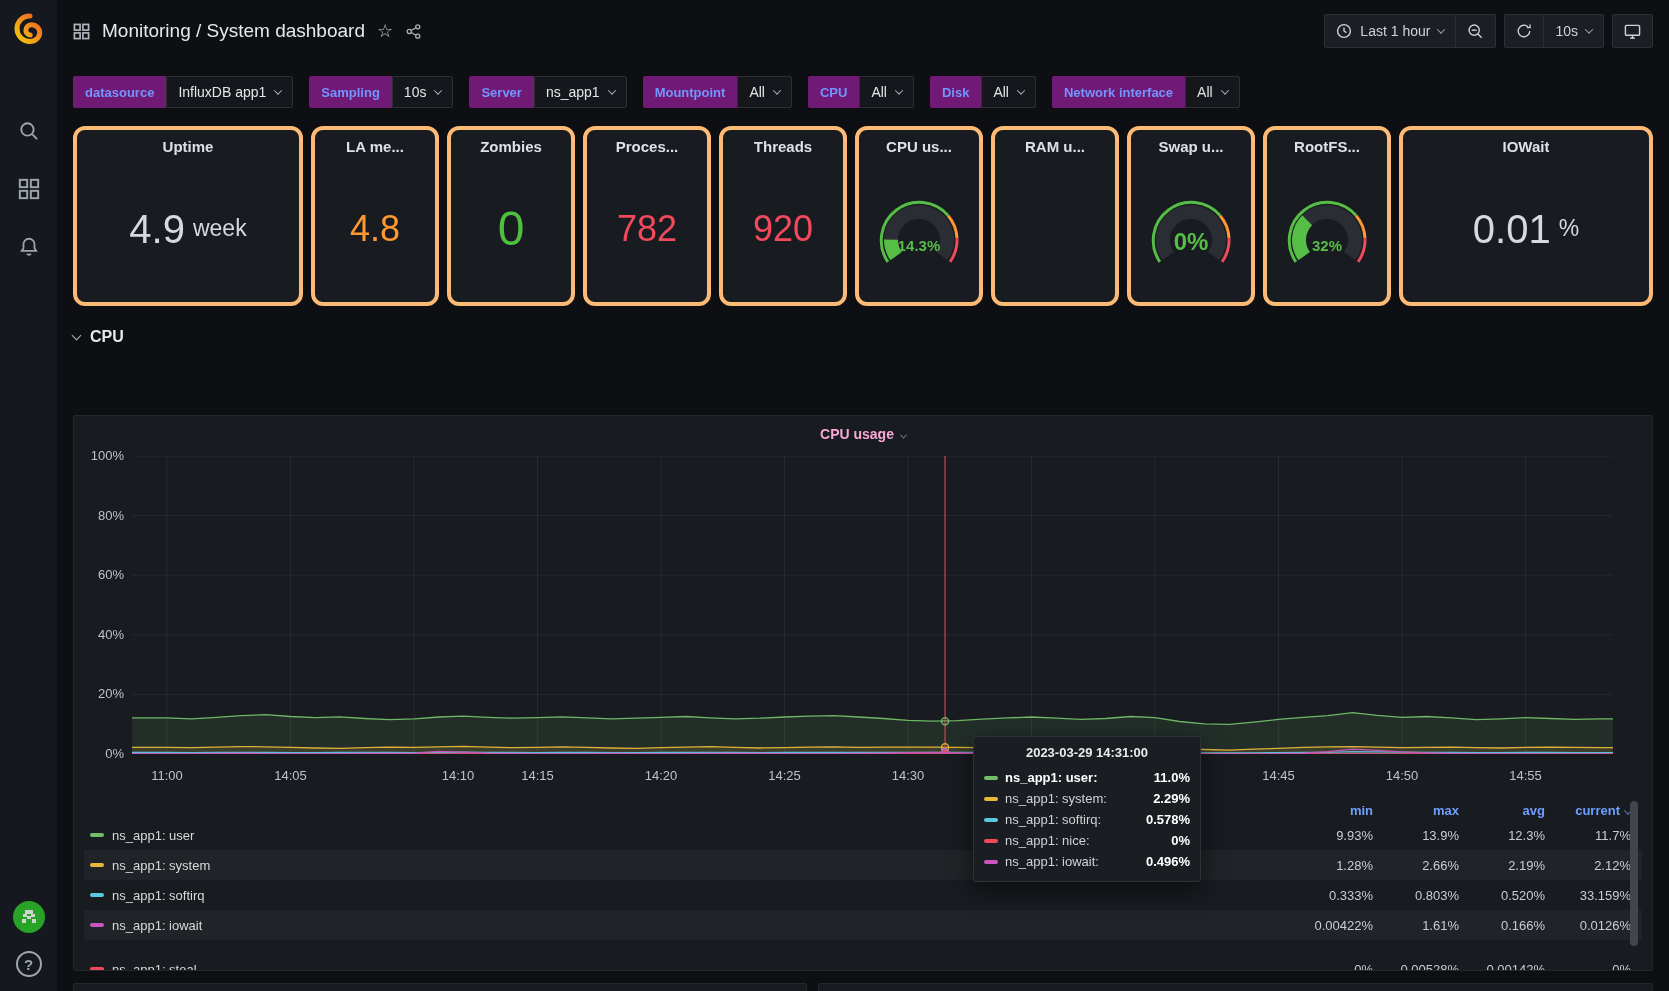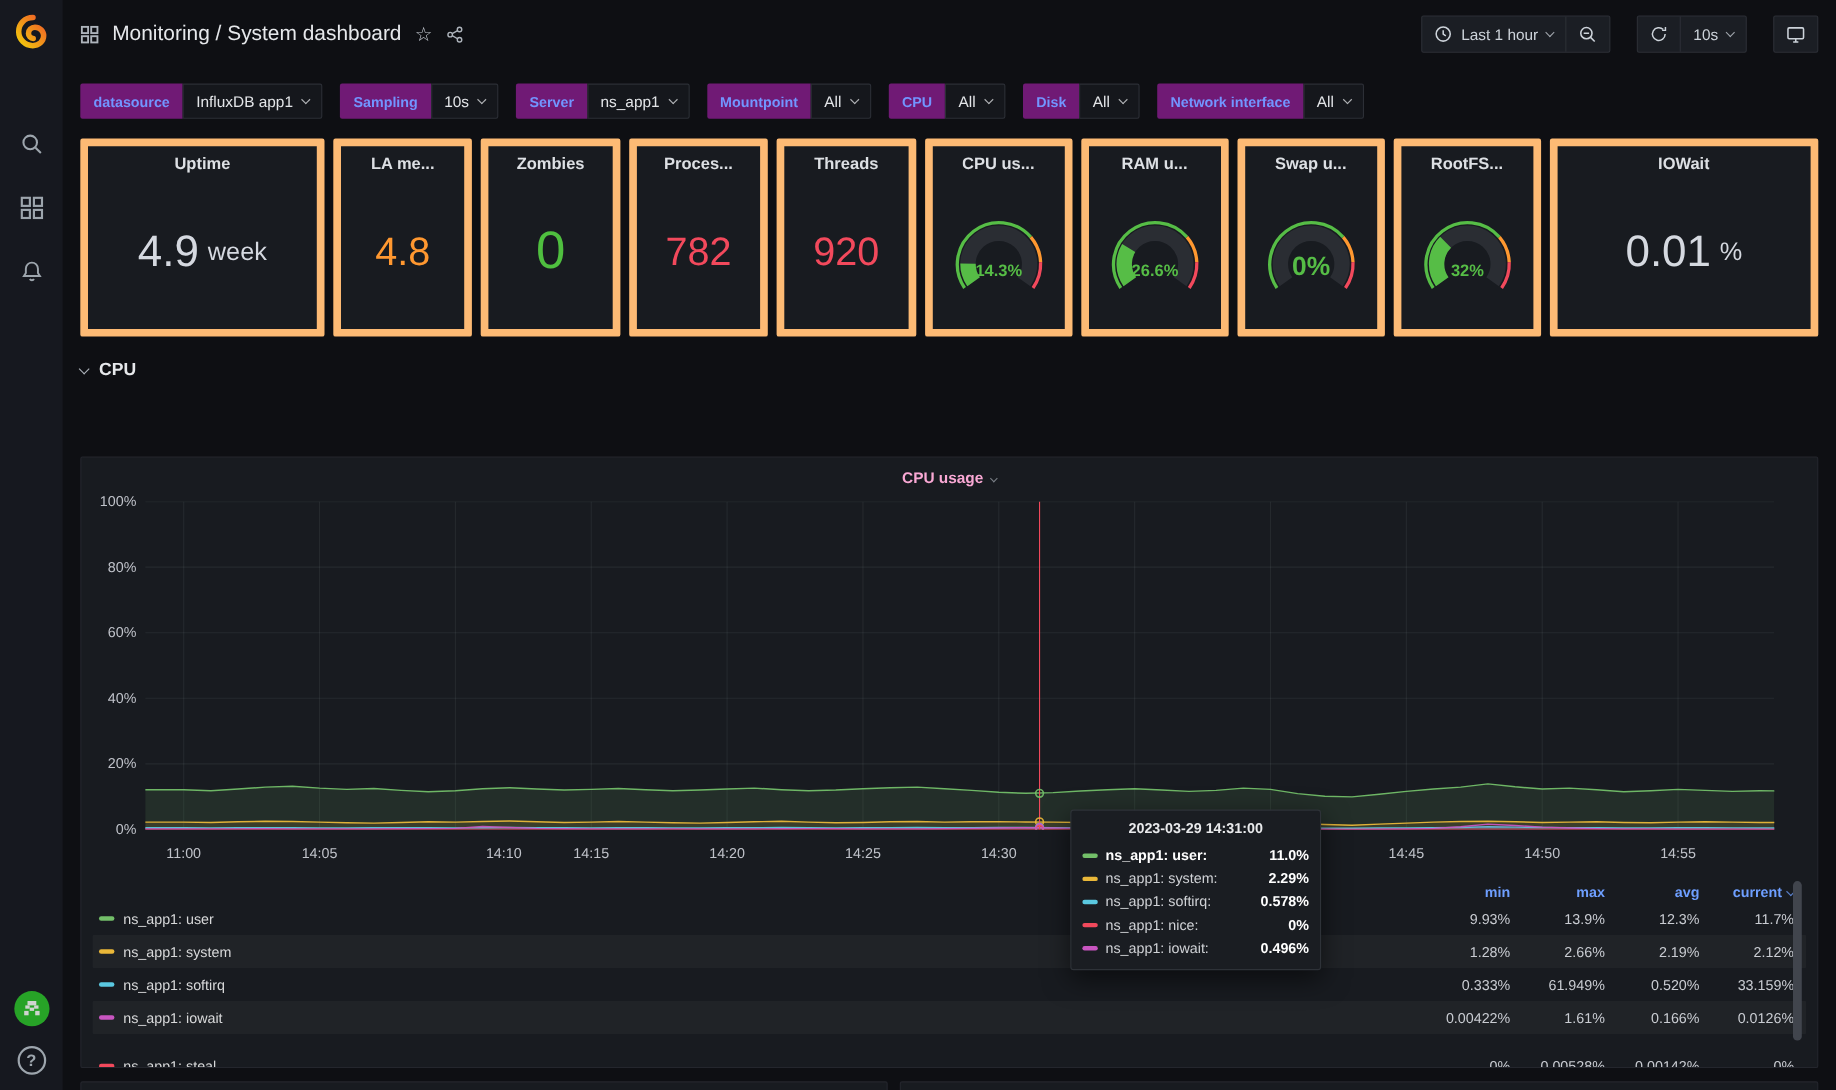--- a/index.html
+++ b/index.html
@@ -20,21 +20,21 @@
   .help-circle { width:26px; height:26px; border-radius:50%; border:2px solid #9da5ad; color:#9da5ad;
     font-size:15px; font-weight:bold; display:flex; align-items:center; justify-content:center; }
 
   
   .main { flex:1; position:relative; height:100%; overflow:hidden; }
   .topbar { height:62px; display:flex; align-items:center; padding:0 16px; }
   .crumb-wrap { display:flex; align-items:center; gap:12px; }
   .crumb-title { font-size:19px; font-weight:500; color:#e6e8eb; cursor:pointer; }
   .icon-btn { color:#aeb4bc; cursor:pointer; display:flex; align-items:center; }
   .star { font-size:18px; color:#c3c8cf; }
-  .topbar-right { margin-left:auto; display:flex; gap:24px; align-items:flex-start; }
+  .topbar-right { margin-left:auto; display:flex; gap:8px; align-items:flex-start; }
   .btn-group { display:flex; border:1px solid #2c2f36; border-radius:2px; background:#1b1e24; height:34px; }
   .tb-btn { display:flex; align-items:center; gap:8px; padding:0 11px; font-size:14px; font-weight:500;
     color:#cdd3da; cursor:pointer; }
   .tb-btn + .tb-btn { border-left:1px solid #2c2f36; }
 
   .caret { display:inline-block; width:6px; height:6px; border-right:1.5px solid currentColor;
     border-bottom:1.5px solid currentColor; transform:rotate(45deg) translate(-1px,-1px); opacity:.75; }
 
   
   .vars { display:flex; gap:16px; padding:0 16px; margin-top:14px; flex-wrap:nowrap; }
@@ -45,21 +45,21 @@
     display:flex; align-items:center; gap:9px; padding:0 11px; height:32px; border-radius:0 2px 2px 0; cursor:pointer; }
 
   
   .section-head { display:flex; align-items:center; padding:0 16px; margin-top:22px;
     font-size:16px; font-weight:700; color:#e6e8eb; cursor:pointer; }
   .section-head .chev { width:7px; height:7px; border-right:1.8px solid #aeb4bc; border-bottom:1.8px solid #aeb4bc;
     transform:rotate(45deg); margin-right:10px; margin-top:-4px; }
 
   
   .stats-row { display:flex; gap:8px; margin:18px 16px 0 16px; height:180px; }
-  .panel { background:#181b20; border:7px solid #fdba74; border-radius:2px; }
+  .panel { background:#181b20; border:4px solid #fdba74; border-radius:12px; }
   .stat-panel { flex:1; display:flex; flex-direction:column; align-items:center; padding-top:8px; position:relative; }
   .stat-title { font-size:15px; font-weight:600; color:#dde0e4; white-space:nowrap; overflow:hidden; max-width:95%; }
   .stat-value-wrap { flex:1; display:flex; align-items:center; justify-content:center; gap:8px; width:100%; }
   .stat-value { font-weight:500; line-height:1; }
   .stat-suffix { font-weight:500; color:#d5d9e0; }
 
   
   .chart-panel { position:absolute; left:73px; top:415px; width:1580px; height:556px;
     background:#181b20; border:1px solid #24262d; border-radius:2px; overflow:hidden; }
   .chart-title { position:absolute; top:10px; left:0; right:0; text-align:center; font-size:14px;
@@ -289,30 +289,20 @@
               <path d="M37.1 68.1 A28 28 0 0 1 32.0 51.6" fill="none" stroke="#56bd46" stroke-width="14"></path>
               <path d="M28.9 73.8 A38 38 0 0 1 89.1 27.6" fill="none" stroke="#56bd46" stroke-width="3"></path>
               <path d="M89.1 27.6 A38 38 0 0 1 98.0 50.3" fill="none" stroke="#ff9830" stroke-width="3"></path>
               <path d="M98.0 50.3 A38 38 0 0 1 91.1 73.8" fill="none" stroke="#f2495c" stroke-width="3"></path>
               <text x="60" y="63" text-anchor="middle" fill="#56bd46" font-size="15" font-weight="bold" font-family="&quot;Liberation Sans&quot;, sans-serif">14.3%</text>
             </svg>
           </div>
         </div>
         <div class="panel stat-panel">
           <div class="stat-title">RAM u...</div>
-          <div class="stat-value-wrap">
-            <svg width="120" height="82" viewBox="0 0 120 82">
-              <path d="M37.1 68.1 A28 28 0 1 1 82.9 68.1" fill="none" stroke="#2a2d33" stroke-width="14"></path>
-              <path d="M37.1 68.1 A28 28 0 0 1 36.1 37.4" fill="none" stroke="#56bd46" stroke-width="14"></path>
-              <path d="M28.9 73.8 A38 38 0 0 1 89.1 27.6" fill="none" stroke="#56bd46" stroke-width="3"></path>
-              <path d="M89.1 27.6 A38 38 0 0 1 98.0 50.3" fill="none" stroke="#ff9830" stroke-width="3"></path>
-              <path d="M98.0 50.3 A38 38 0 0 1 91.1 73.8" fill="none" stroke="#f2495c" stroke-width="3"></path>
-              <text x="60" y="63" text-anchor="middle" fill="#56bd46" font-size="15" font-weight="bold" font-family="&quot;Liberation Sans&quot;, sans-serif">26.6%</text>
-            </svg>
-          </div>
         </div>
         <div class="panel stat-panel">
           <div class="stat-title">Swap u...</div>
           <div class="stat-value-wrap">
             <svg width="120" height="82" viewBox="0 0 120 82">
               <path d="M37.1 68.1 A28 28 0 1 1 82.9 68.1" fill="none" stroke="#2a2d33" stroke-width="14"></path>
               <path d="M28.9 73.8 A38 38 0 0 1 89.1 27.6" fill="none" stroke="#56bd46" stroke-width="3"></path>
               <path d="M89.1 27.6 A38 38 0 0 1 98.0 50.3" fill="none" stroke="#ff9830" stroke-width="3"></path>
               <path d="M98.0 50.3 A38 38 0 0 1 91.1 73.8" fill="none" stroke="#f2495c" stroke-width="3"></path>
               <text x="60" y="62" text-anchor="middle" fill="#56bd46" font-size="24" font-weight="bold" font-family="&quot;Liberation Sans&quot;, sans-serif">0%</text>
@@ -436,21 +426,21 @@
           <div class="lg-cell">1.28%</div>
           <div class="lg-cell">2.66%</div>
           <div class="lg-cell">2.19%</div>
           <div class="lg-cell">2.12%</div>
         </div>
         <div class="lg-row">
           <div class="swatch" style="background: rgb(90, 200, 224);"></div>
           <div class="lg-label">ns_app1: softirq</div>
           <div class="lg-spacer"></div>
           <div class="lg-cell">0.333%</div>
-          <div class="lg-cell">61.949%</div>
+          <div class="lg-cell">0.803%</div>
           <div class="lg-cell">0.520%</div>
           <div class="lg-cell">33.159%</div>
         </div>
         <div class="lg-row striped">
           <div class="swatch" style="background: rgb(200, 85, 192);"></div>
           <div class="lg-label">ns_app1: iowait</div>
           <div class="lg-spacer"></div>
           <div class="lg-cell">0.00422%</div>
           <div class="lg-cell">1.61%</div>
           <div class="lg-cell">0.166%</div>

